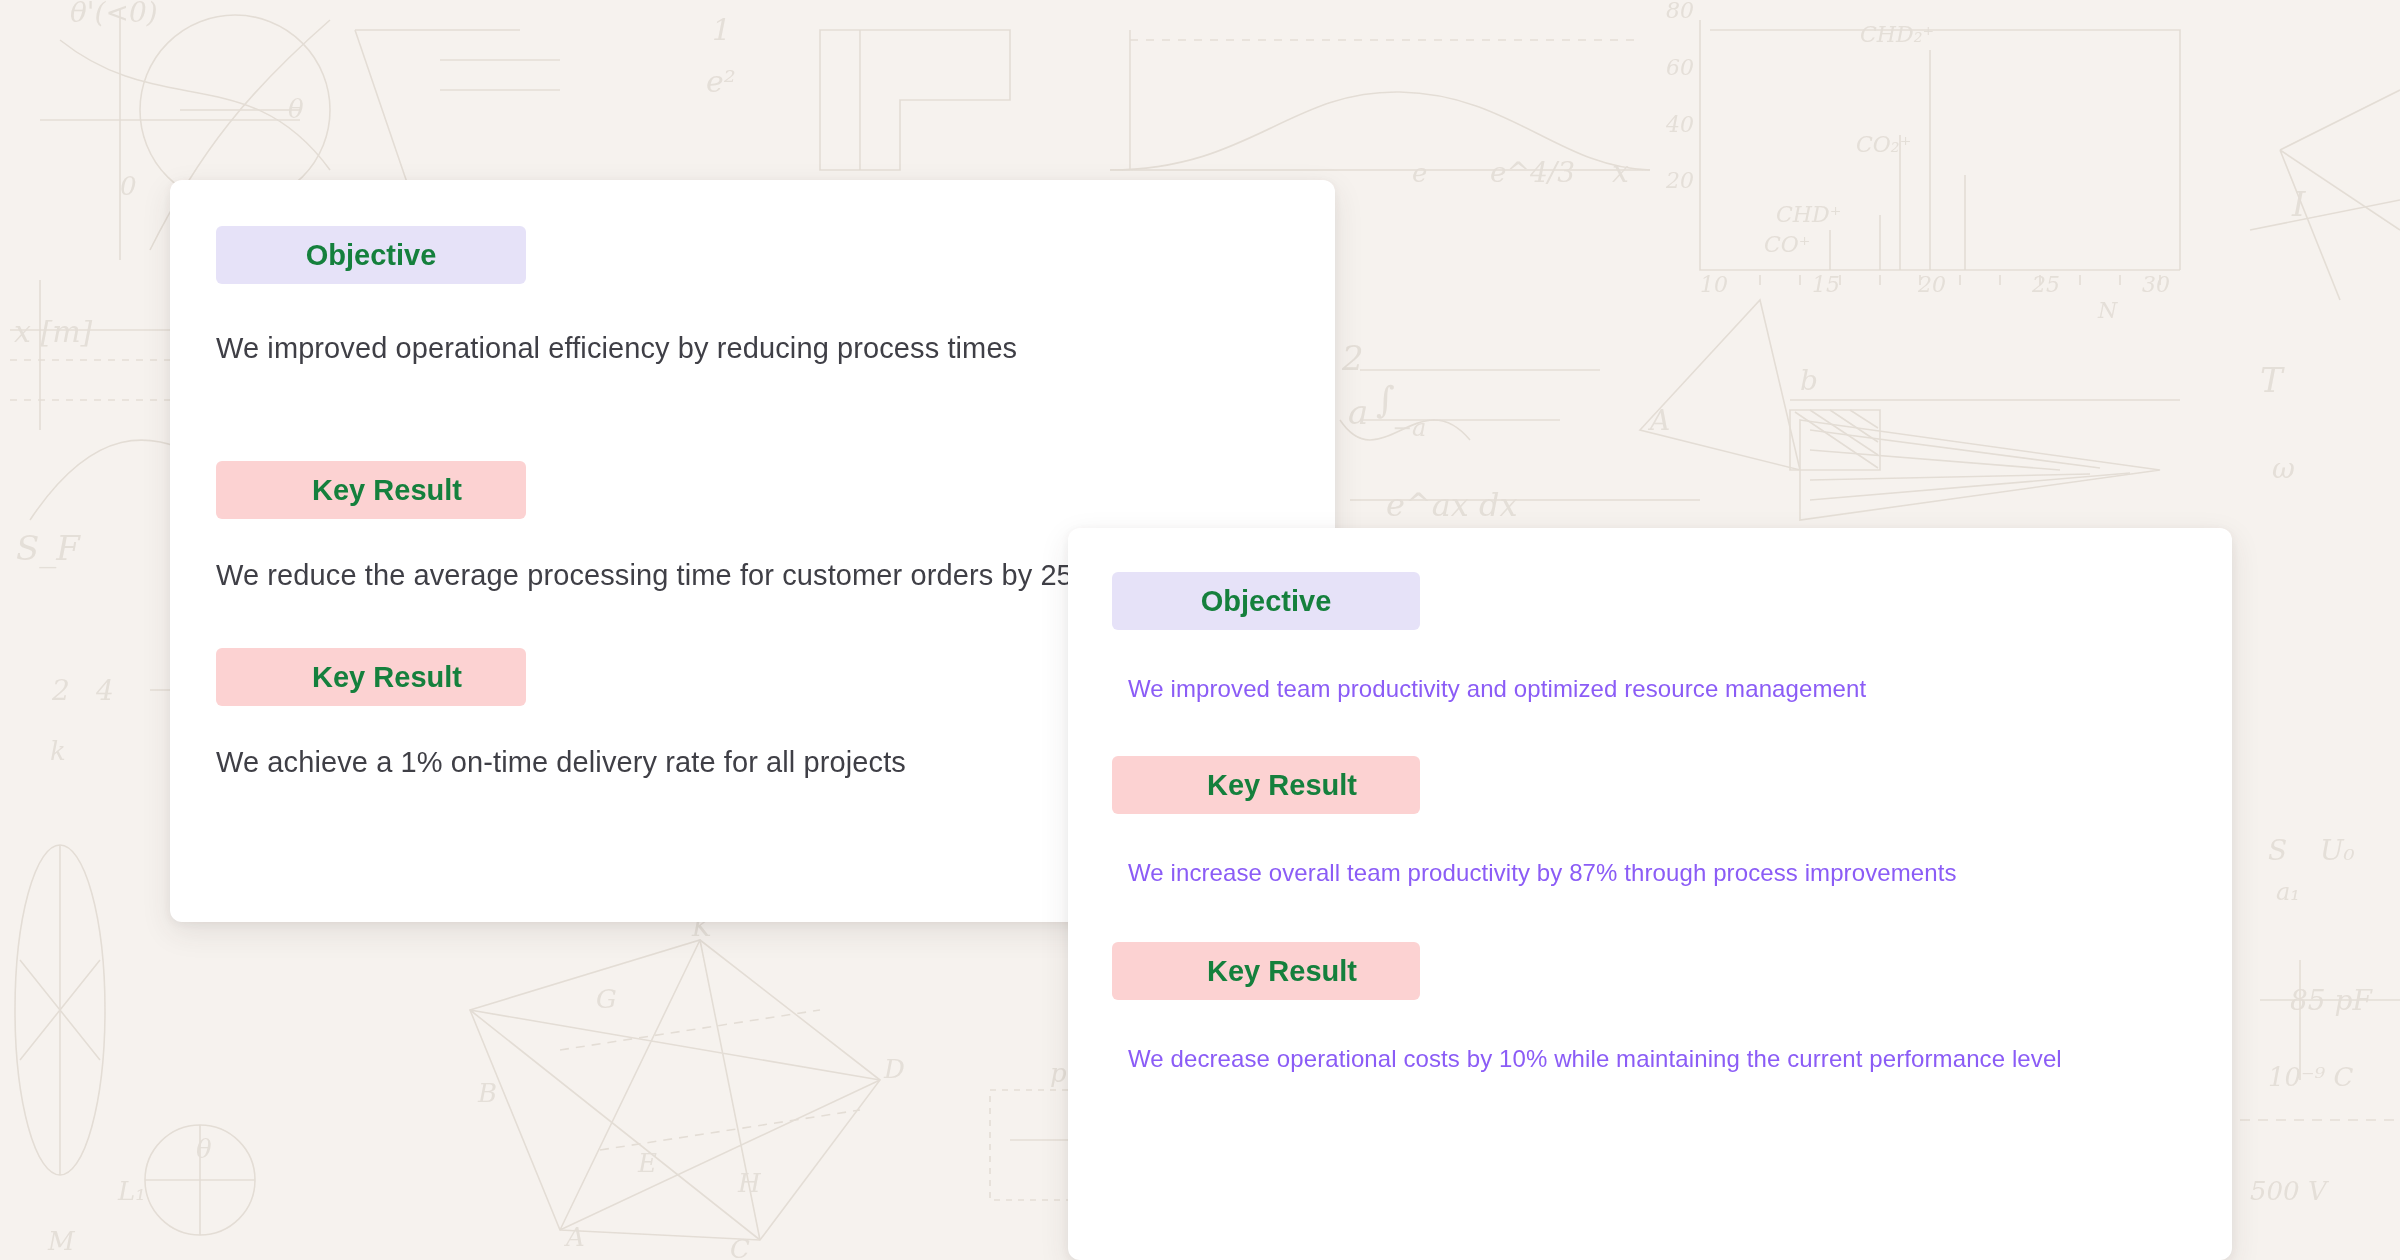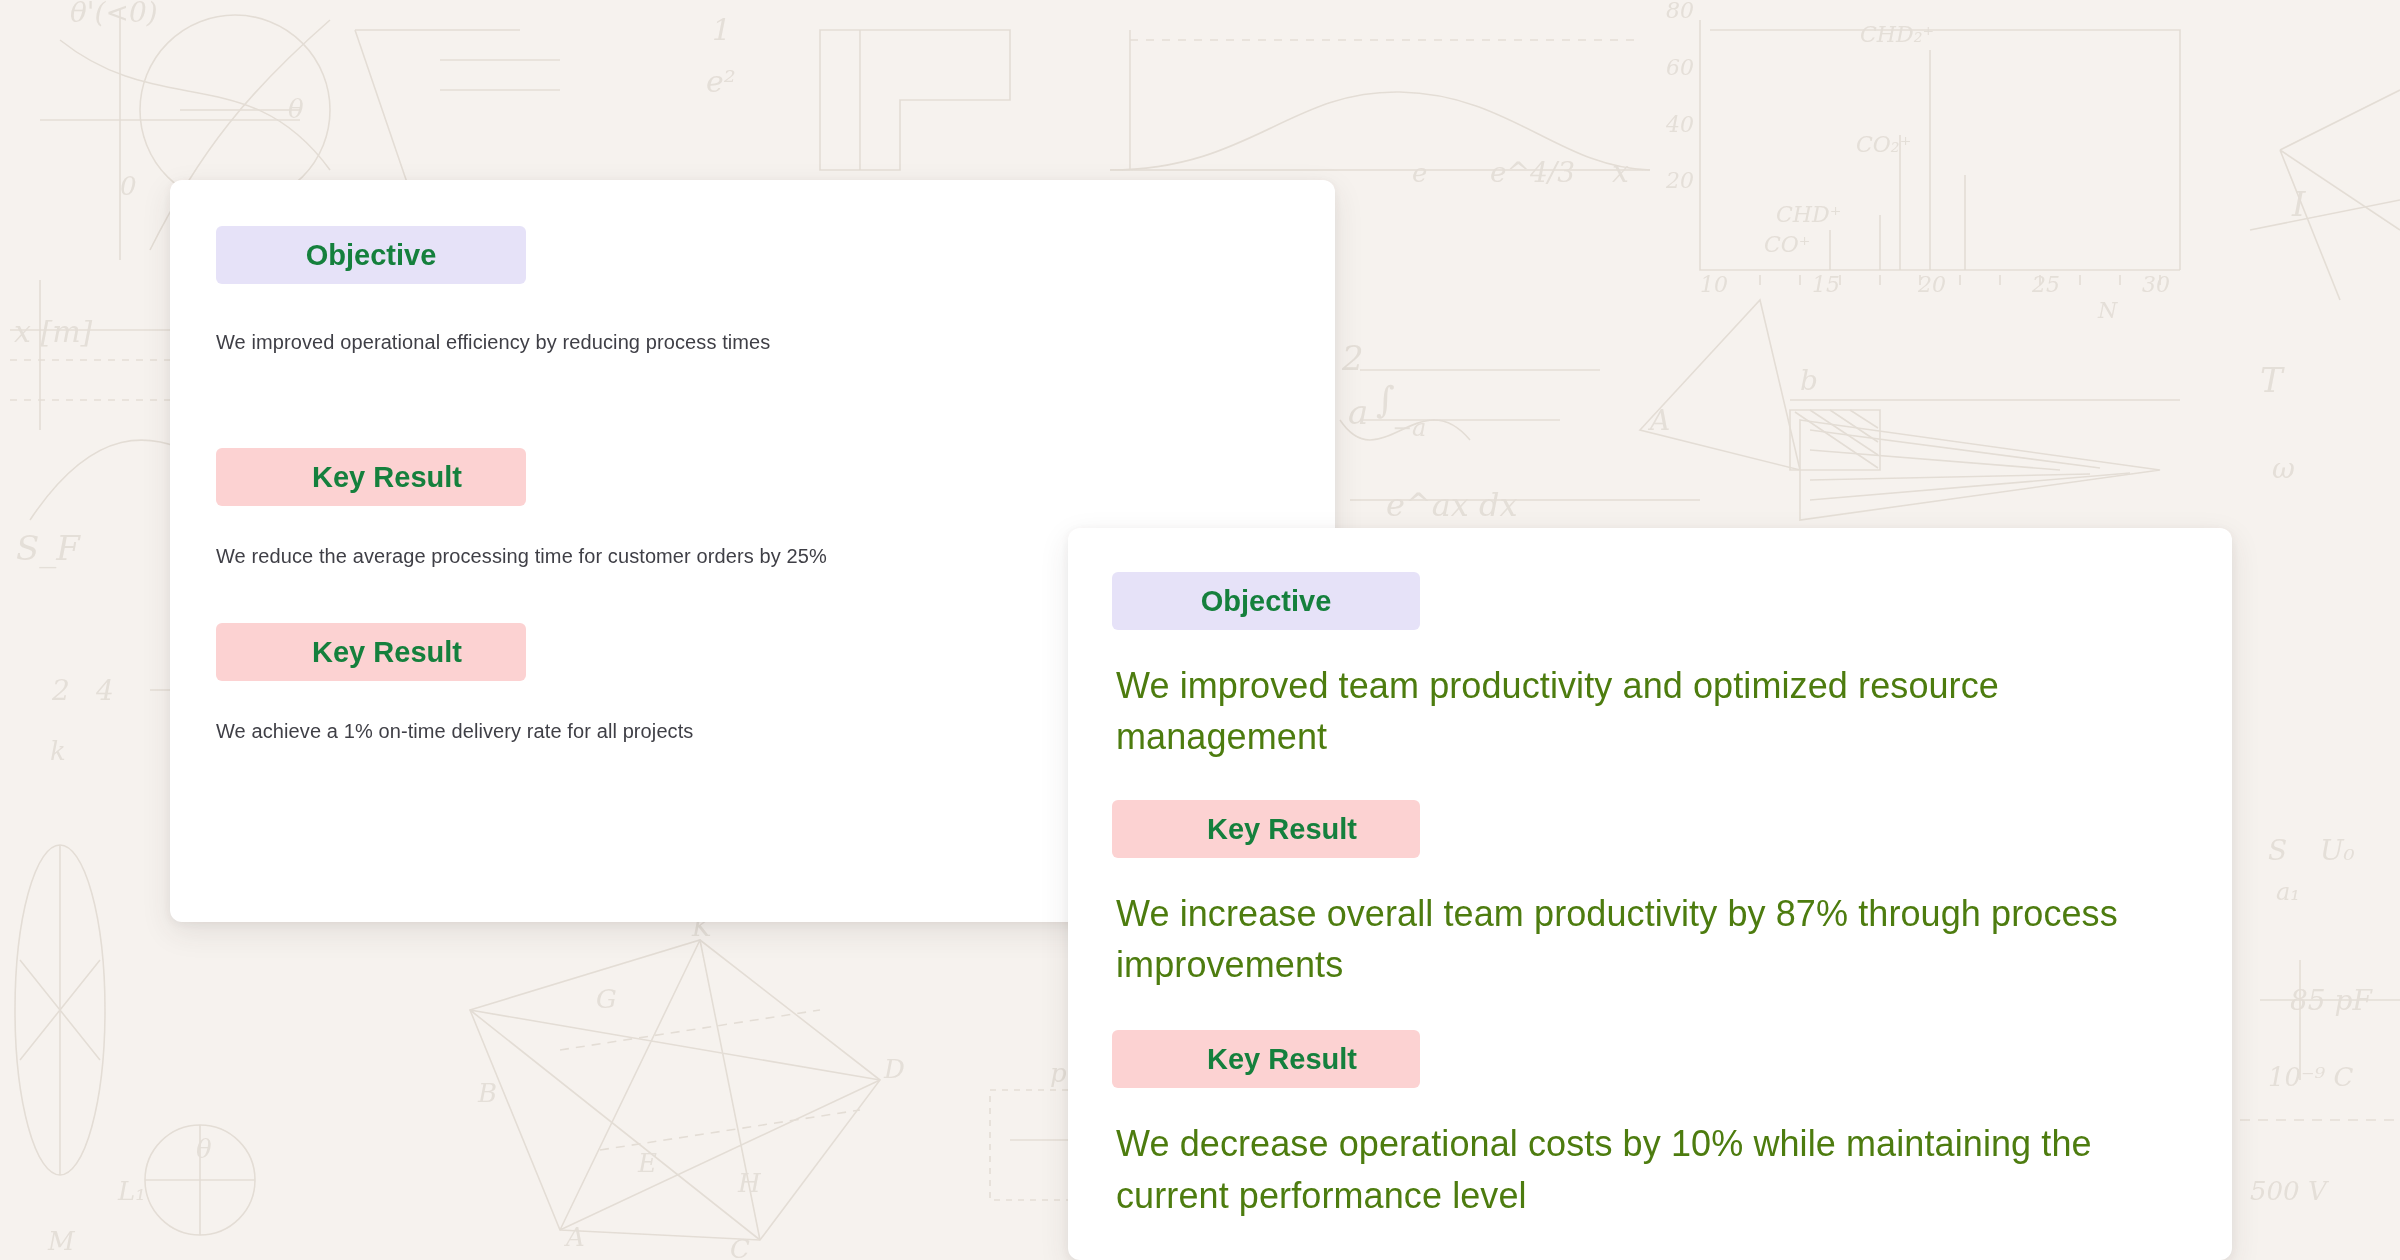--- a/index.html
+++ b/index.html
@@ -80,43 +80,43 @@
   }
 
   
   #card-objective-efficiency .badge {
     width: 310px;
     height: 58px;
     line-height: 58px;
     font-size: 29px;
   }
   #card-objective-efficiency .body-text {
-    font-size: 20px;
+    font-size: 29px;
     line-height: 1.42;
     color: #3f3f46;
     margin: 0;
     letter-spacing: 0.1px;
   }
   #card-objective-efficiency .gap-after-badge   { height: 44px; }
   #card-objective-efficiency .gap-after-obj     { height: 92px; }
   #card-objective-efficiency .gap-after-kr-badge{ height: 36px; }
   #card-objective-efficiency .gap-between-krs   { height: 52px; }
 
   
   #card-objective-productivity .badge {
     width: 308px;
     height: 58px;
     line-height: 58px;
     font-size: 29px;
   }
   #card-objective-productivity .body-text {
-    font-size: 36px;
+    font-size: 24px;
     line-height: 1.42;
-    color: #4d7c0f;
-    margin: 4px;
+    color: #8b5cf6;
+    margin: 16px;
     letter-spacing: 0.1px;
   }
   #card-objective-productivity .gap-after-badge    { height: 26px; }
   #card-objective-productivity .gap-after-obj      { height: 34px; }
   #card-objective-productivity .gap-after-kr-badge { height: 26px; }
   #card-objective-productivity .gap-between-krs    { height: 36px; }
 
   .spacer { width: 100%; }
 </style>
 </head>

